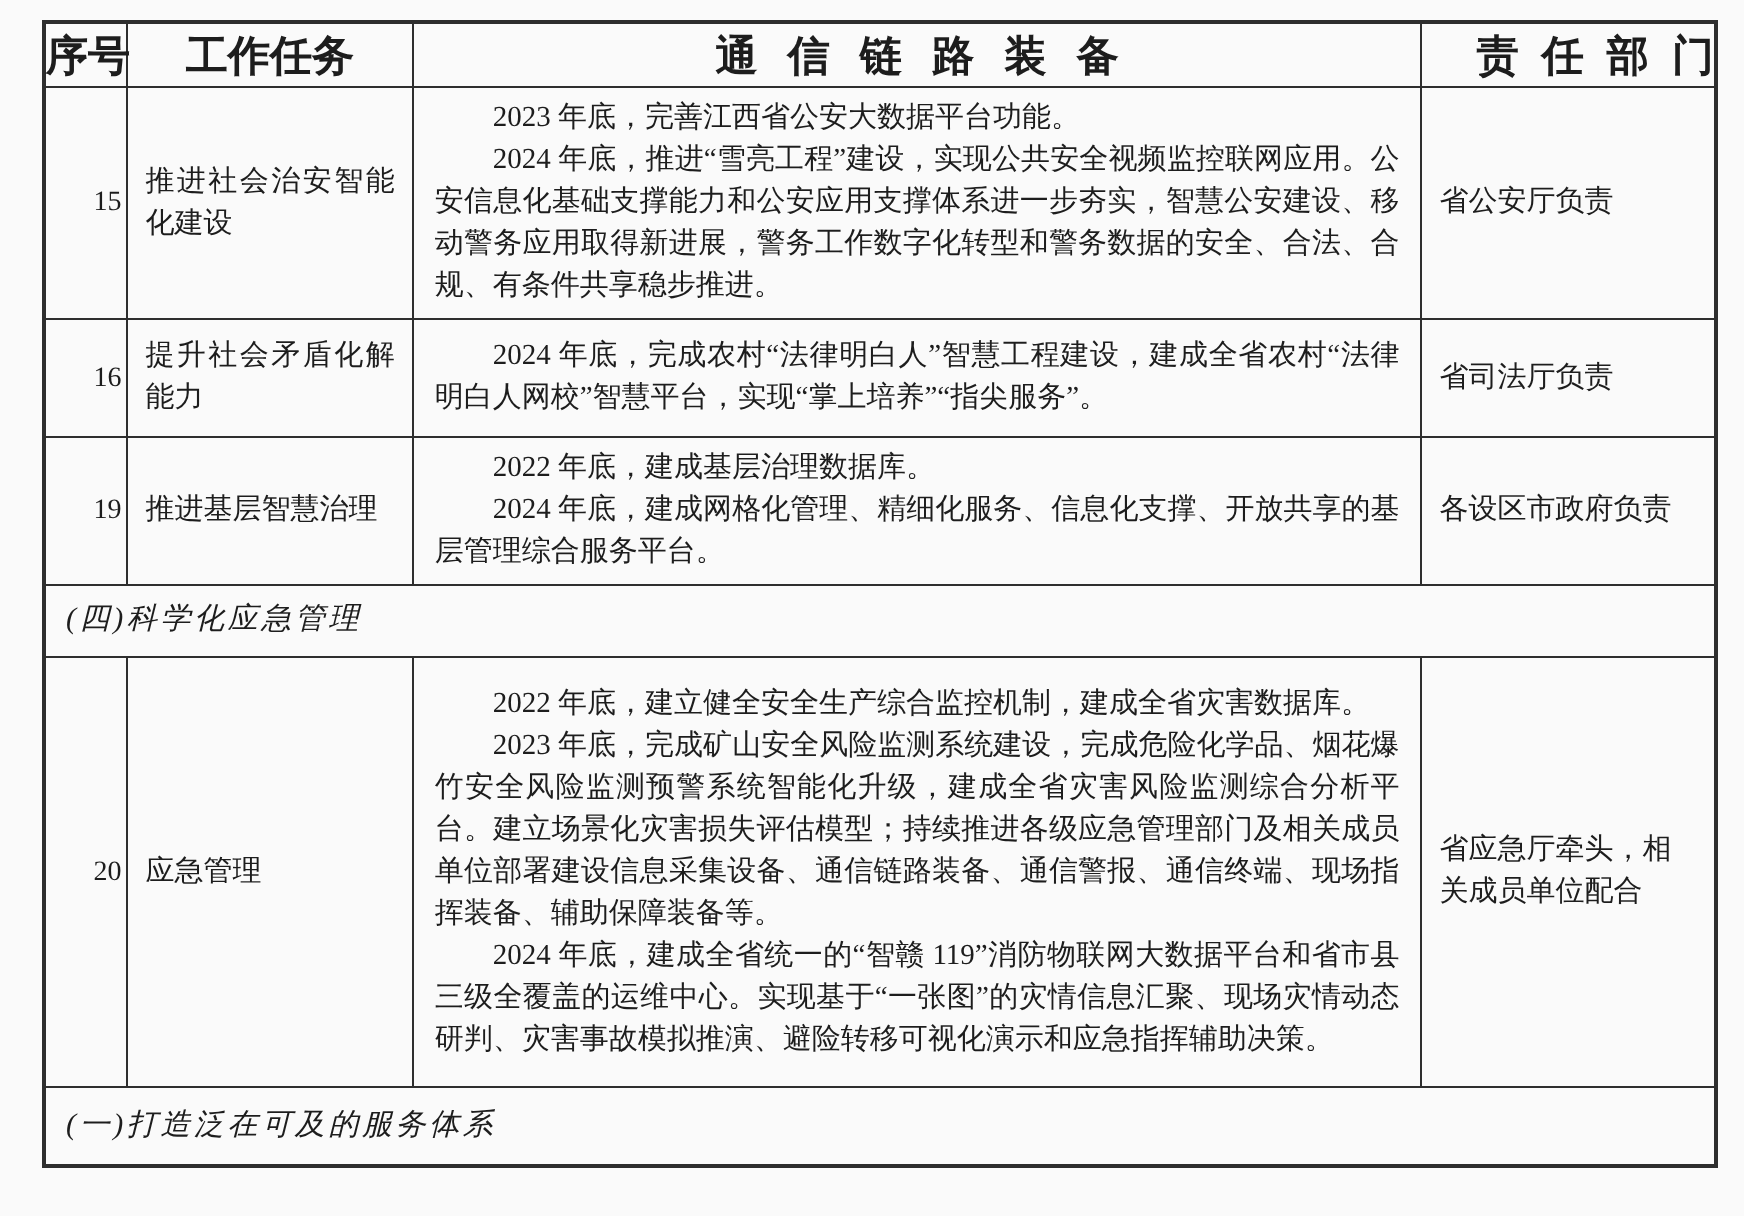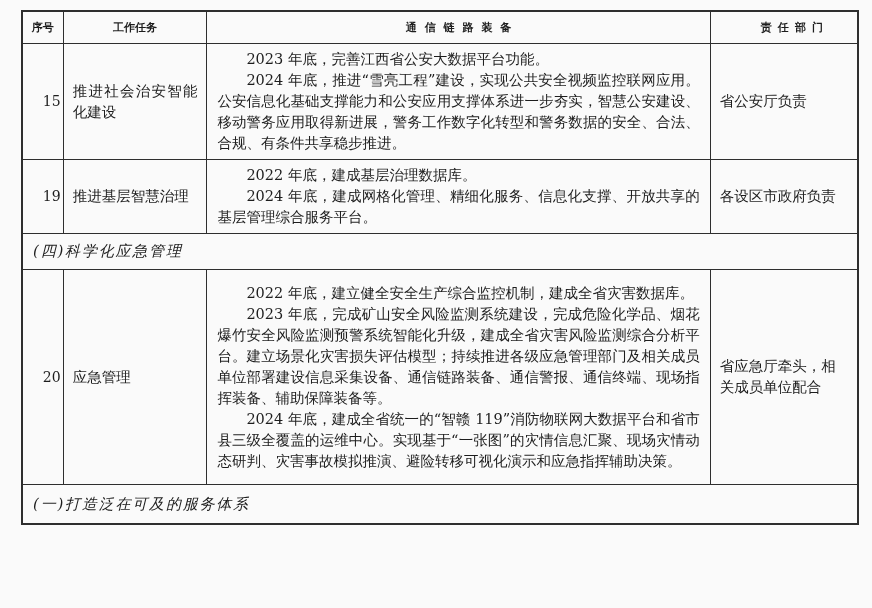--- a/index.html
+++ b/index.html
@@ -33,35 +33,36 @@
     border-width: 2px;
   }
   col.c-no   { width: 41px; }
   col.c-task { width: 143px; }
   col.c-goal { width: 501px; }
   col.c-dept { width: 147px; }
 
   th {
     font-family: "Liberation Sans", "DejaVu Sans", sans-serif;
     font-weight: bold;
-    font-size: 11px;
+    font-size: 21px;
     height: 31px;
     text-align: center;
     vertical-align: middle;
     padding: 0;
     white-space: nowrap;
   }
   th.spread { letter-spacing: 0.72em; text-indent: 0.72em; }
   th.spread-sm { letter-spacing: 0.55em; text-indent: 0.55em; padding-left: 16px; }
 
   td {
     vertical-align: middle;
     font-size: 14.5px;
     line-height: 21px;
     padding: 4px 8px;
+    font-family: Liberation Serif, serif;
   }
   td.no-cell {
     text-align: right;
     padding: 4px 2px;
     font-size: 14px;
   }
   td.task-cell {
     text-align: justify;
     text-justify: inter-character;
     padding: 4px 9px;
@@ -125,20 +126,28 @@
       <tr class="h-r15">
         <td class="no-cell">15</td>
         <td class="task-cell">推进社会治安智能化建设</td>
         <td class="goal-cell">
           <p>2023 年底，完善江西省公安大数据平台功能。</p>
           <p>2024 年底，推进“雪亮工程”建设，实现公共安全视频监控联网应用。公安信息化基础支撑能力和公安应用支撑体系进一步夯实，智慧公安建设、移动警务应用取得新进展，警务工作数字化转型和警务数据的安全、合法、合规、有条件共享稳步推进。</p>
         </td>
         <td class="dept-cell">省公安厅负责</td>
       </tr>
 
+      <tr class="h-r16">
+        <td class="no-cell">16</td>
+        <td class="task-cell">提升社会矛盾化解能力</td>
+        <td class="goal-cell">
+          <p>2024 年底，完成农村“法律明白人”智慧工程建设，建成全省农村“法律明白人网校”智慧平台，实现“掌上培养”“指尖服务”。</p>
+        </td>
+        <td class="dept-cell">省司法厅负责</td>
+      </tr>
 
       <tr class="h-r17">
         <td class="no-cell">19</td>
         <td class="task-cell">推进基层智慧治理</td>
         <td class="goal-cell">
           <p>2022 年底，建成基层治理数据库。</p>
           <p>2024 年底，建成网格化管理、精细化服务、信息化支撑、开放共享的基层管理综合服务平台。</p>
         </td>
         <td class="dept-cell">各设区市政府负责</td>
       </tr>

